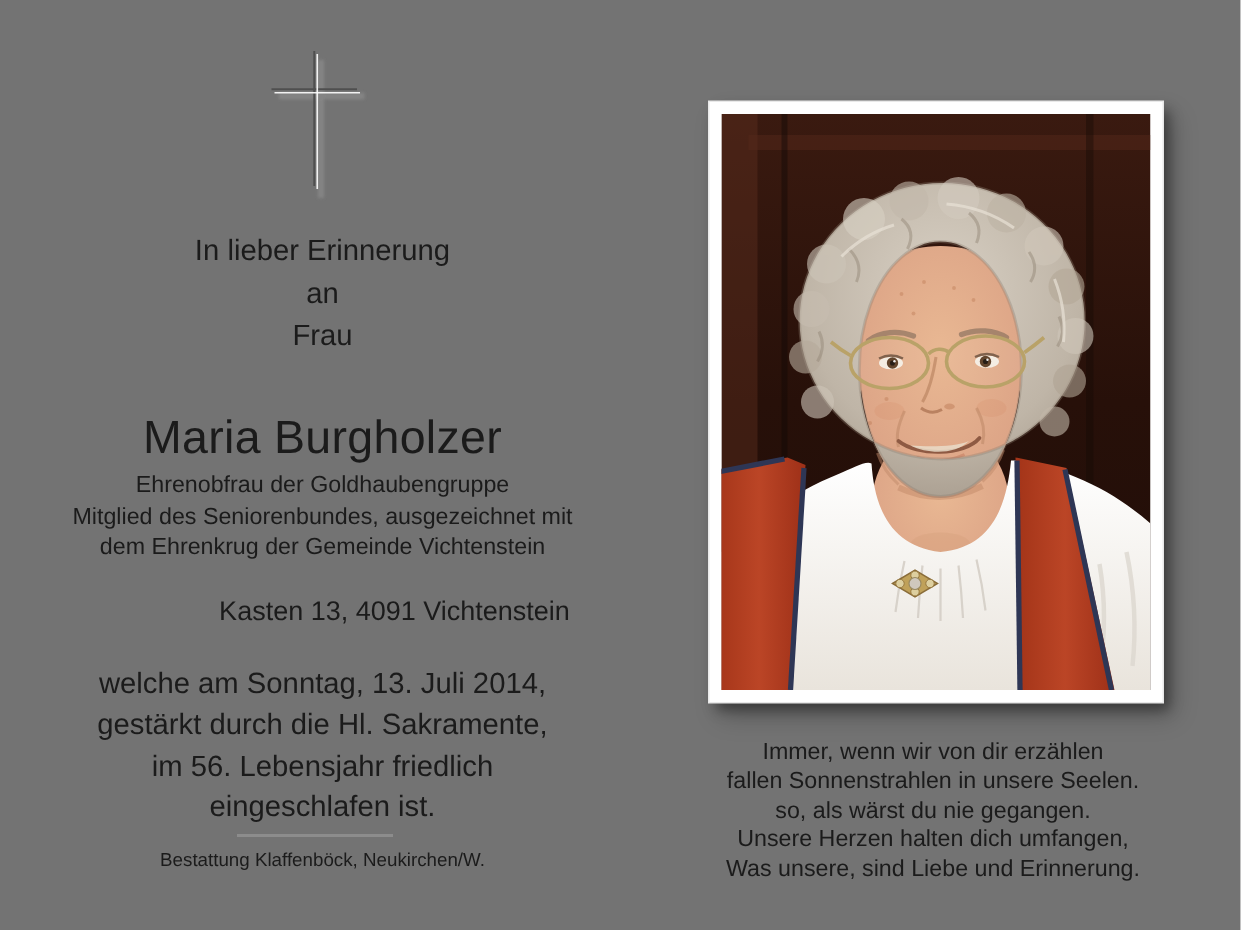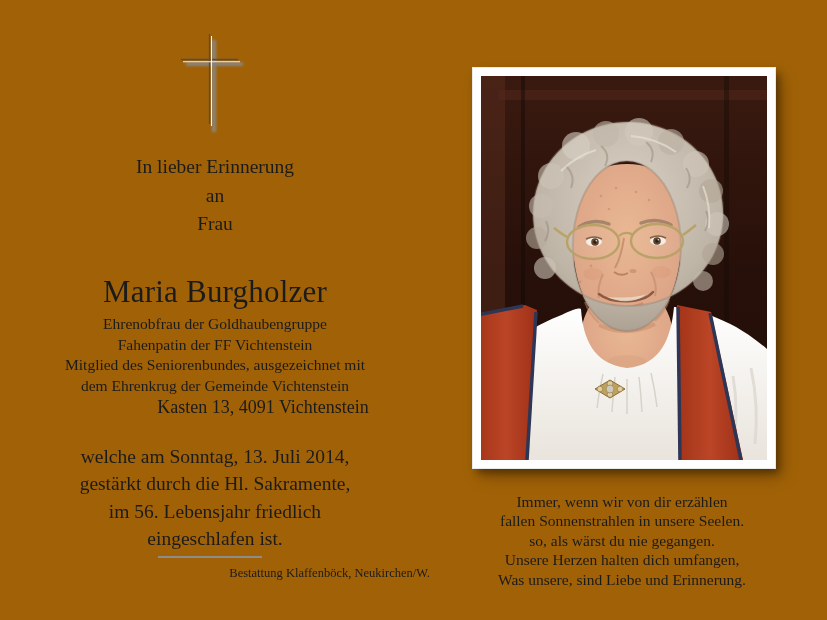--- a/index.html
+++ b/index.html
@@ -1,31 +1,31 @@
 <!DOCTYPE html>
 <html><head>
 <meta charset="utf-8">
 <style>
   html,body{margin:0;padding:0;background:#ffffff;}
   .card{
-    position:relative;width:827px;height:620px;background:#a16207;
-    font-family:Liberation Serif, serif;color:#1b1b1b;overflow:hidden;
+    position:relative;width:827px;height:620px;background:#737373;
+    font-family:Liberation Sans, sans-serif;color:#1b1b1b;overflow:hidden;
   }
   .abs{position:absolute;}
   .ctr{text-align:center;}
 
   
   .cross-wrap{left:168px;top:26px;width:90px;height:118px;}
   .intro{left:0;top:153px;width:430px;font-size:19.5px;line-height:28.5px;}
   .name{left:0;top:274px;width:430px;font-size:31px;line-height:36px;letter-spacing:.2px;}
   .honors{left:0;top:314px;width:430px;font-size:15.5px;line-height:20.6px;}
   .address{left:0;top:396px;width:430px;font-size:18px;line-height:22px;padding-left:48px;}
   .obituary{left:0;top:443px;width:430px;font-size:19.5px;line-height:27.4px;}
   .divider{left:158px;top:556px;width:104px;height:2px;background:#8c8c8c;}
-  .funeral{left:0;top:565px;width:430px;font-size:12.5px;line-height:16px;text-align:right;}
+  .funeral{left:0;top:565px;width:430px;font-size:12.5px;line-height:16px;}
 
   
   .photo-frame{
     left:473px;top:68px;width:286px;height:384px;background:#ffffff;padding:8px;
     box-shadow:0 0 0 1px #e9e9e9, 4px 5px 8px rgba(0,0,0,.38), 7px 9px 16px rgba(0,0,0,.22);
   }
   .photo-frame svg{display:block;width:286px;height:384px;}
   .poem{left:457px;top:492px;width:330px;font-size:15.5px;line-height:19.4px;}
 </style>
 </head>
@@ -56,21 +56,20 @@
   <div class="abs intro ctr">
     <div>In lieber Erinnerung</div>
     <div>an</div>
     <div>Frau</div>
   </div>
 
   <div class="abs name ctr">Maria Burgholzer</div>
 
   <div class="abs honors ctr">
     <div>Ehrenobfrau der Goldhaubengruppe</div>
-    <div>Fahenpatin der FF Vichtenstein</div>
     <div>Mitglied des Seniorenbundes, ausgezeichnet mit</div>
     <div>dem Ehrenkrug der Gemeinde Vichtenstein</div>
   </div>
 
   <div class="abs address ctr">Kasten 13, 4091 Vichtenstein</div>
 
   <div class="abs obituary ctr">
     <div>welche am Sonntag, 13. Juli 2014,</div>
     <div>gestärkt durch die Hl. Sakramente,</div>
     <div>im 56. Lebensjahr friedlich</div>

